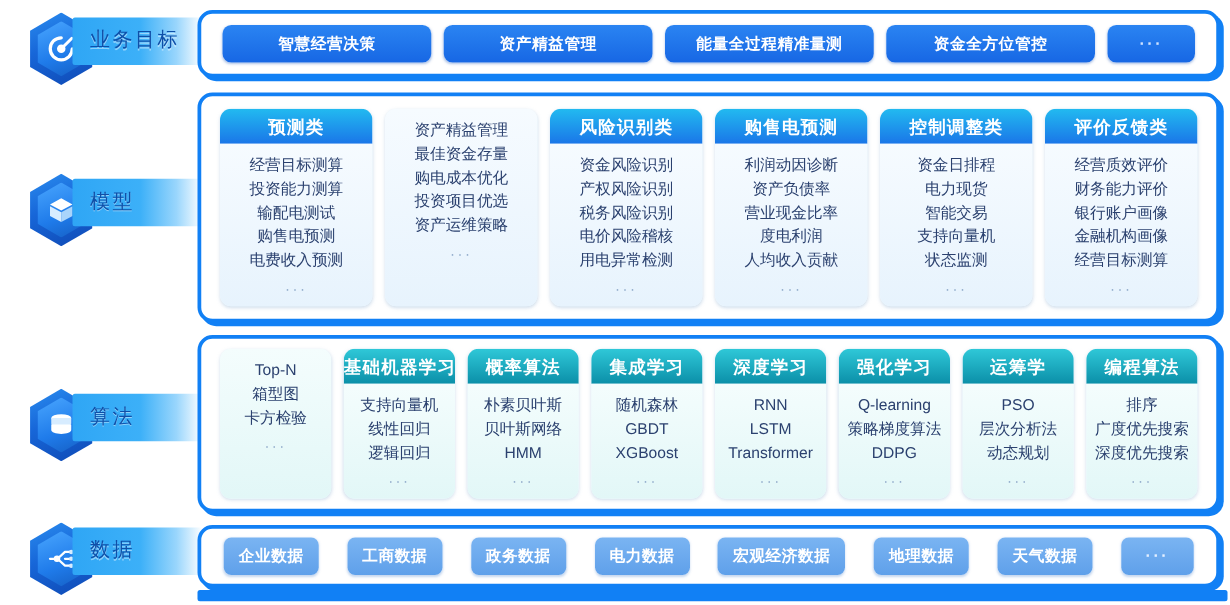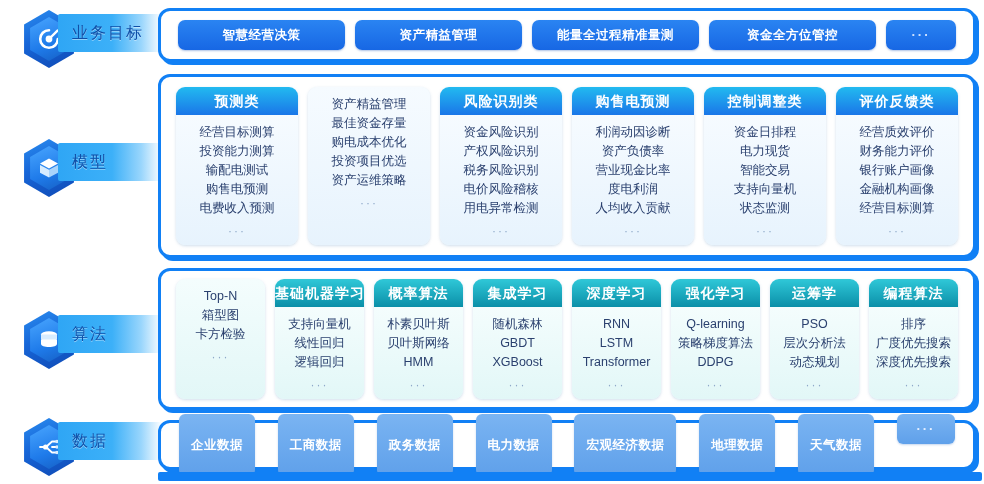--- a/index.html
+++ b/index.html
@@ -62,21 +62,21 @@
     background:linear-gradient(180deg,#2a84f2 0%,#1767e4 100%);
     box-shadow:0 1px 2px rgba(20,80,180,.35);
   }
   .pill.ellipsis{max-width:70px;flex:0 0 70px;color:#cfe2ff;font-size:13px;letter-spacing:2px;}
 
   .pill-row.data{padding:0 14px;}
   .pill-row.data .pill{
     background:linear-gradient(180deg,#7ab4f2 0%,#5fa0ea 100%);
     border-radius:6px;height:30px;line-height:30px;
     box-shadow:0 1px 2px rgba(60,120,200,.3);
-    flex:0 1 auto;padding:16px 12px;margin:0 4px;
+    flex:0 1 auto;padding:0 12px;margin:0 4px;
   }
   .pill-row.data .pill.ellipsis{flex:0 0 58px;padding:0;color:#e4efff;}
 
   
   .card-grid{display:flex;width:100%;padding:0 10px;box-sizing:border-box;justify-content:space-between;}
   .card{
     flex:1 1 0;margin:0 5px;border-radius:9px;overflow:hidden;
     box-shadow:0 1px 3px rgba(120,160,200,.35);
     background:#f2fbff;
     display:flex;flex-direction:column;

